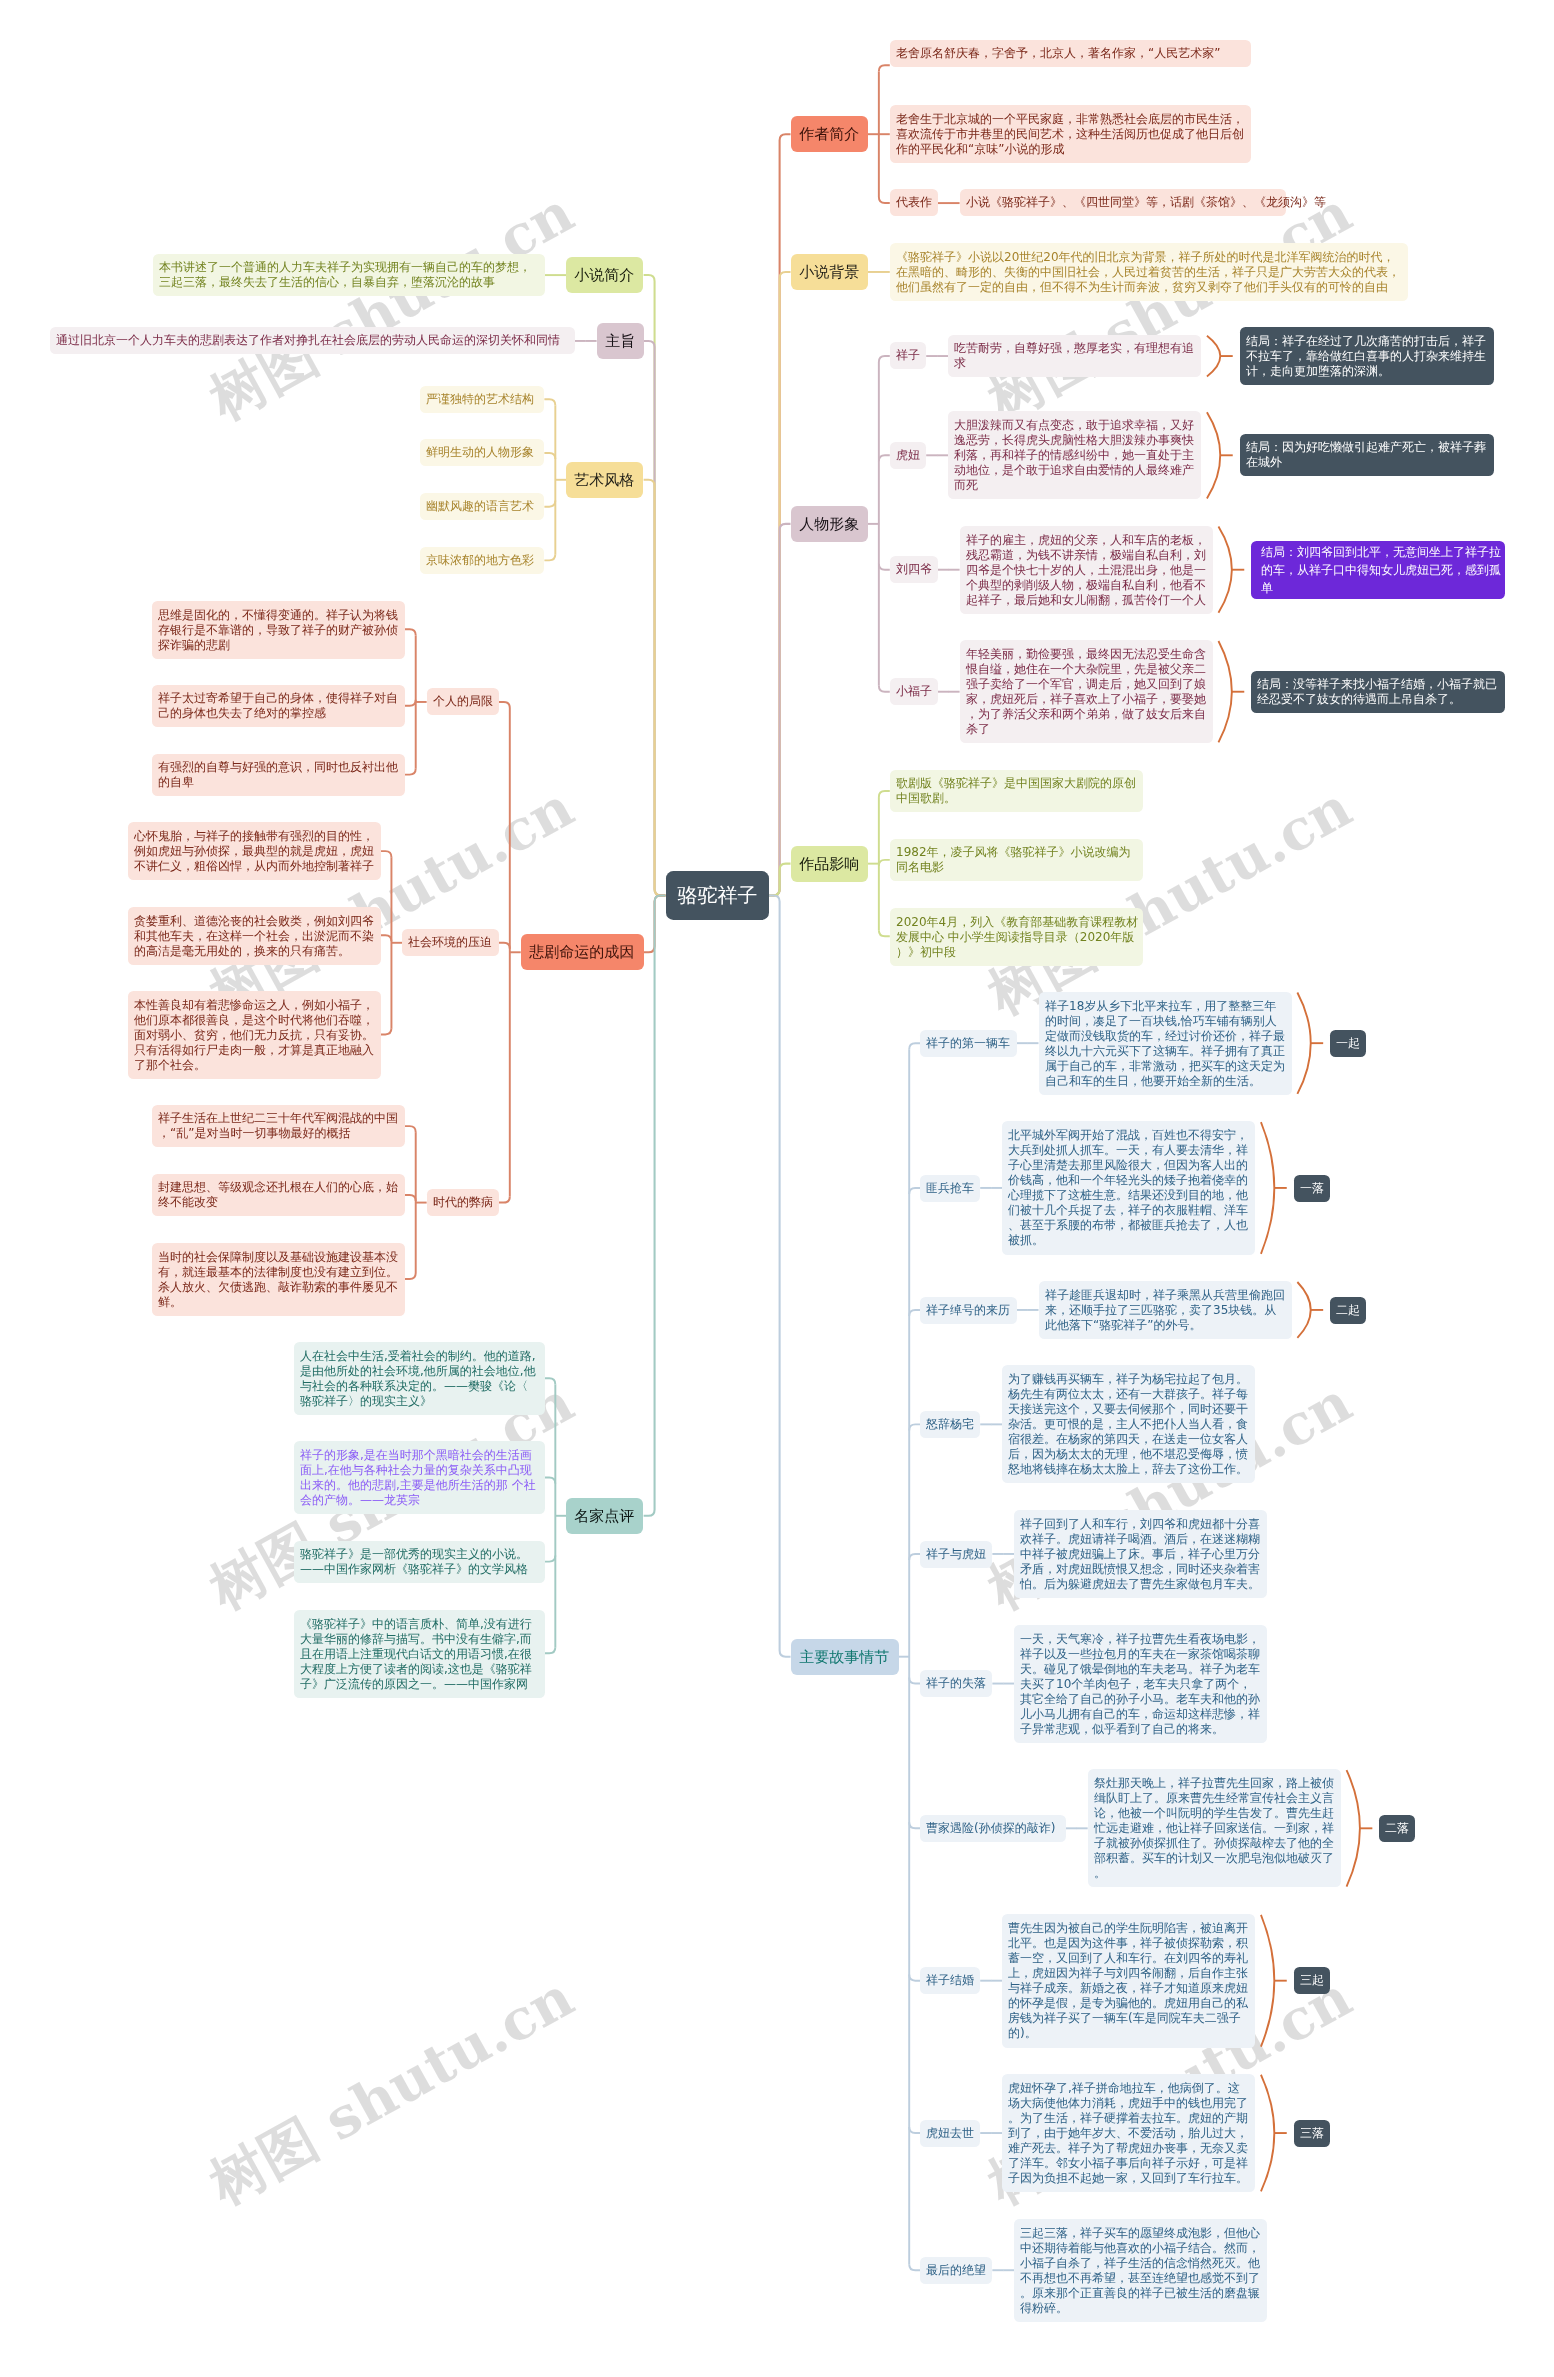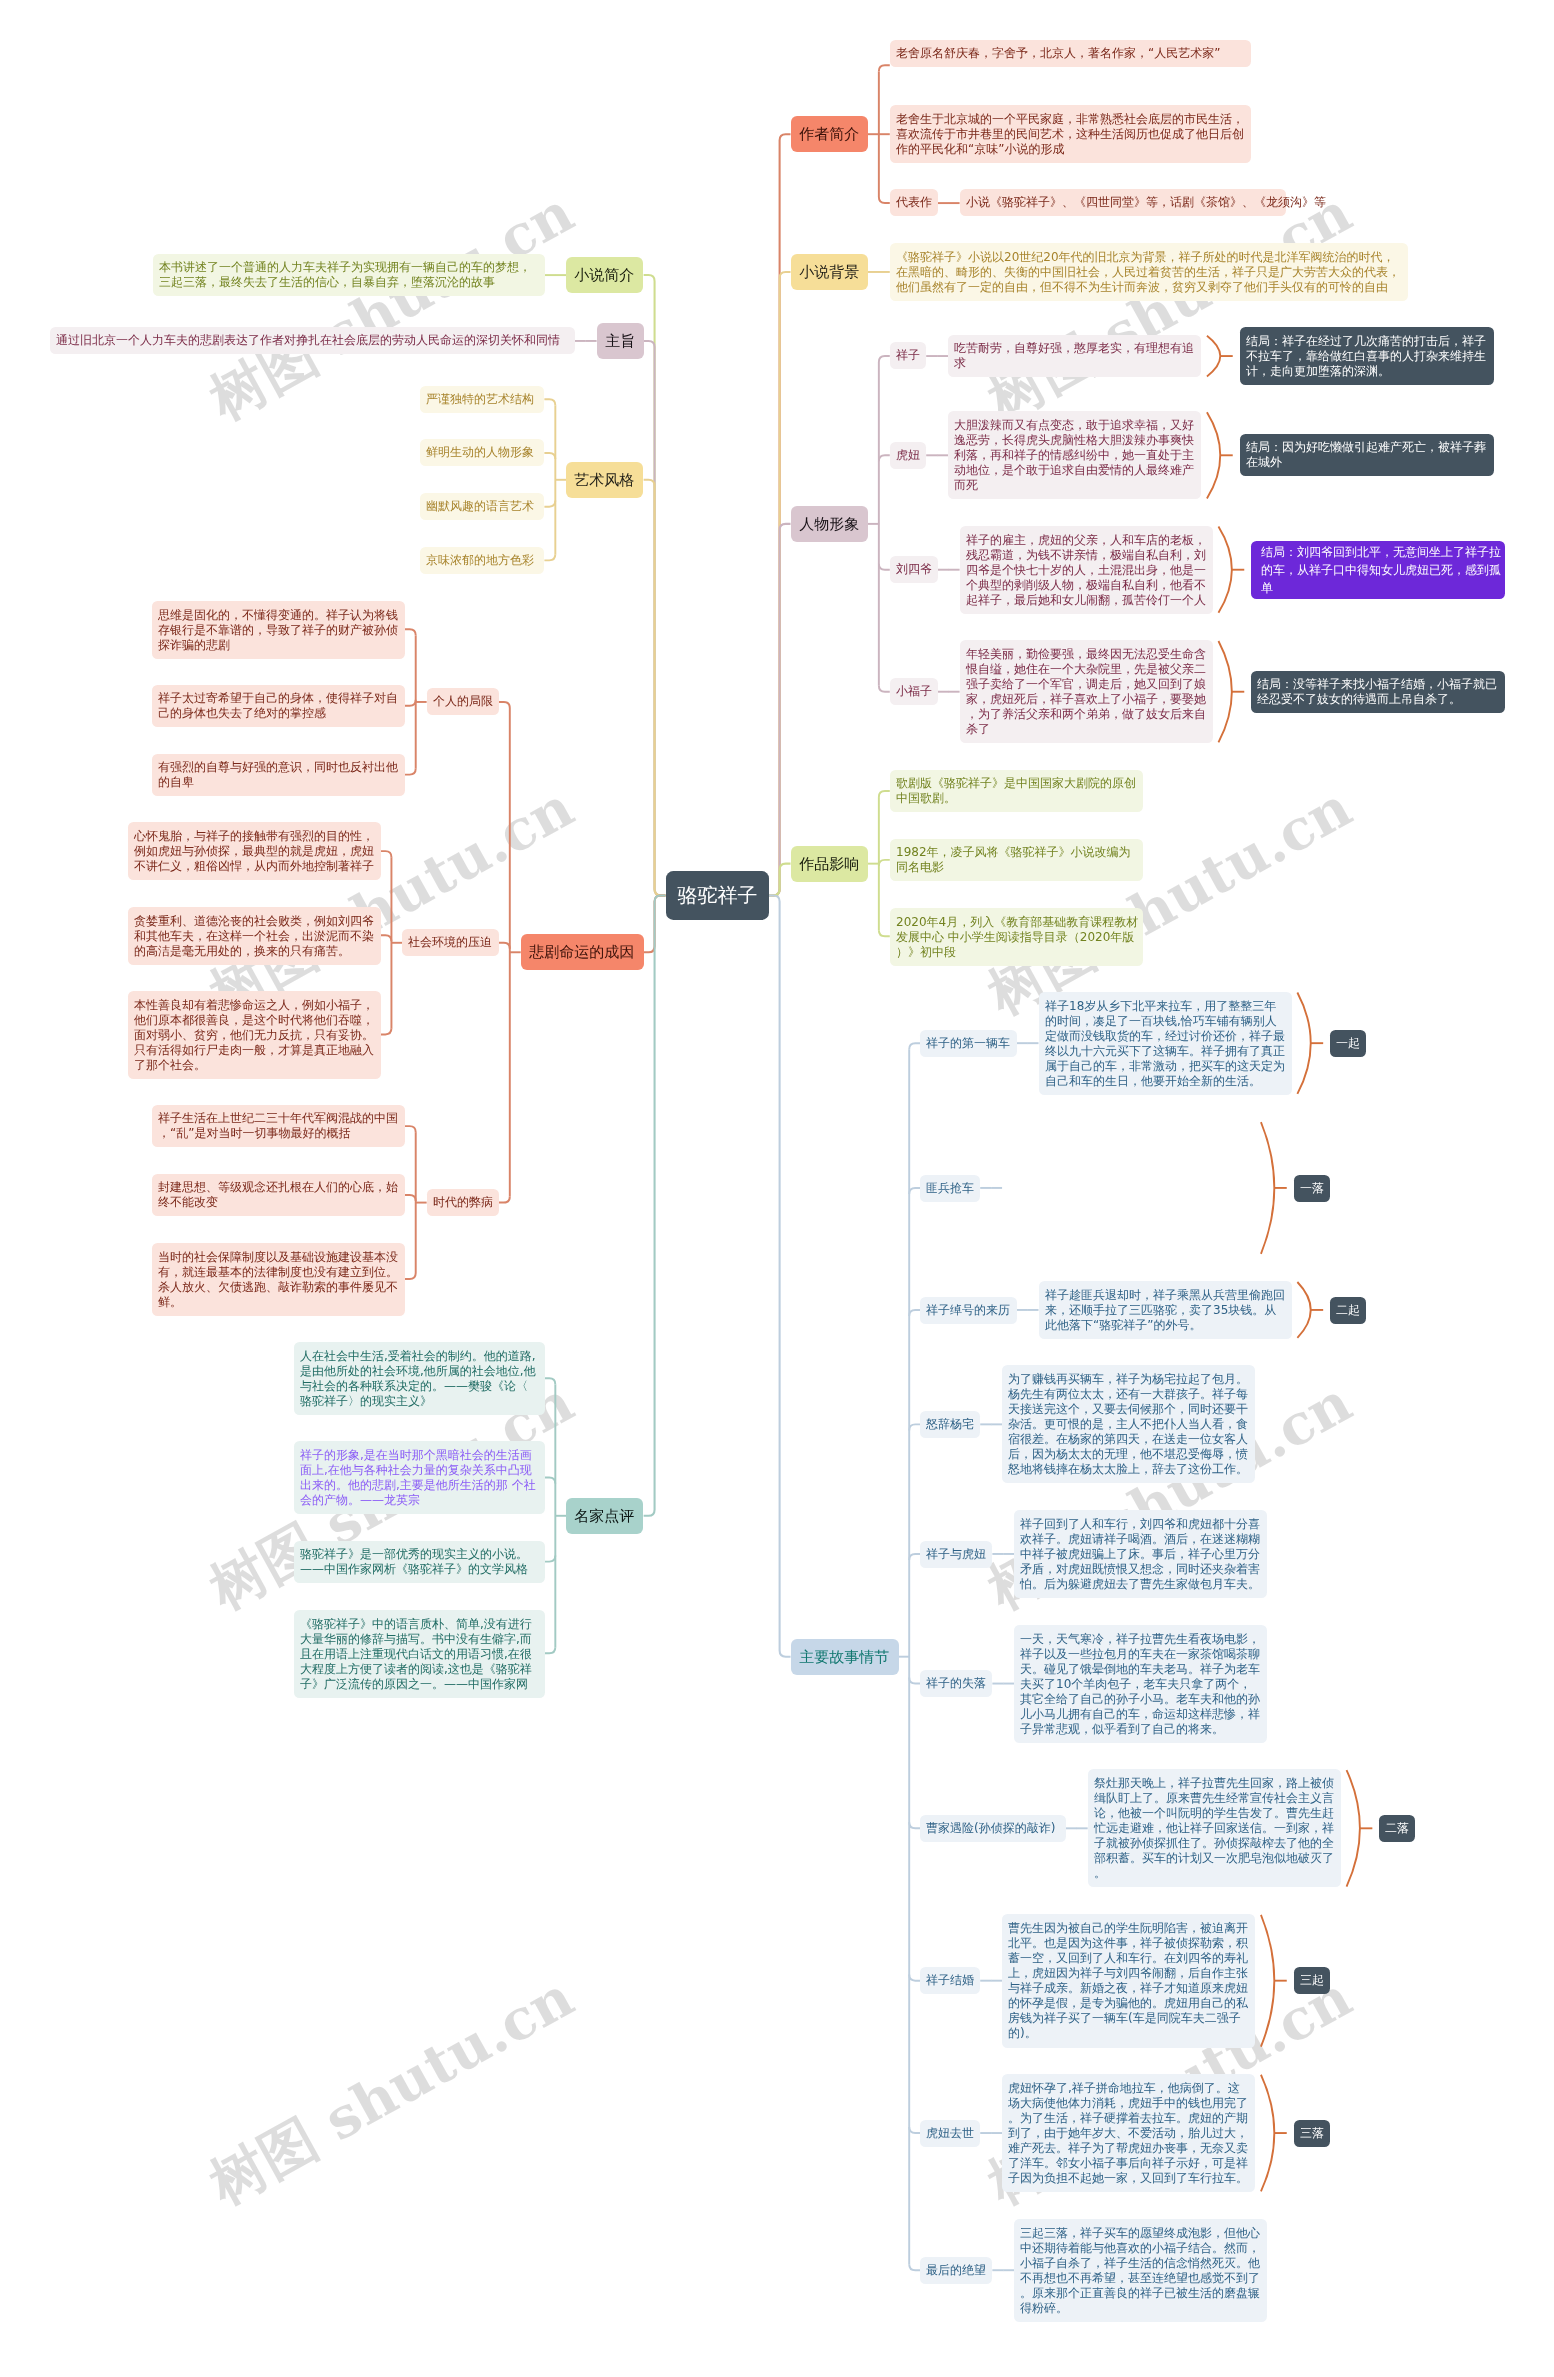--- a/index.html
+++ b/index.html
@@ -271,20 +271,28 @@
       <div class="node lvl1" style="left: 791px; top: 1639px; width: 108px; height: 36px; background: rgb(198, 215, 232); color: #0f766e; font-size: 15px; line-height: 36px; padding: 0px 8.3px;"><span>主要故事情节</span></div>
       <div class="node leaf" style="left: 920px; top: 1030px; width: 97px; height: 27px; background: rgb(237, 242, 247); color: rgb(46, 97, 134); font-size: 12px; line-height: 15px; padding: 0px 6px;"><span>祥子的第一辆车</span></div>
       <div class="node leaf" style="left: 1039px; top: 992px; width: 253px; height: 103px; background: rgb(237, 242, 247); color: rgb(46, 97, 134); font-size: 12px; line-height: 15px; padding: 0px 6px;"><span>祥子18岁从乡下北平来拉车，用了整整三年
 的时间，凑足了一百块钱,恰巧车铺有辆别人
 定做而没钱取货的车，经过讨价还价，祥子最
 终以九十六元买下了这辆车。祥子拥有了真正
 属于自己的车，非常激动，把买车的这天定为
 自己和车的生日，他要开始全新的生活。</span></div>
       <div class="node note" style="left: 1330px; top: 1030px; width: 36px; height: 27px; background: rgb(68, 83, 95); color: rgb(255, 255, 255); font-size: 12px; line-height: 15px; padding: 0px 6px;"><span>一起</span></div>
       <div class="node leaf" style="left: 920px; top: 1175px; width: 60px; height: 27px; background: rgb(237, 242, 247); color: rgb(46, 97, 134); font-size: 12px; line-height: 15px; padding: 0px 6px;"><span>匪兵抢车</span></div>
+      <div class="node leaf" style="left: 1002px; top: 1121px; width: 253px; height: 134px; background: rgb(237, 242, 247); color: rgb(46, 97, 134); font-size: 12px; line-height: 15px; padding: 0px 6px;"><span>北平城外军阀开始了混战，百姓也不得安宁，
+大兵到处抓人抓车。一天，有人要去清华，祥
+子心里清楚去那里风险很大，但因为客人出的
+价钱高，他和一个年轻光头的矮子抱着侥幸的
+心理揽下了这桩生意。结果还没到目的地，他
+们被十几个兵捉了去，祥子的衣服鞋帽、洋车
+、甚至于系腰的布带，都被匪兵抢去了，人也
+被抓。</span></div>
       <div class="node note" style="left: 1294px; top: 1175px; width: 36px; height: 27px; background: rgb(68, 83, 95); color: rgb(255, 255, 255); font-size: 12px; line-height: 15px; padding: 0px 6px;"><span>一落</span></div>
       <div class="node leaf" style="left: 920px; top: 1297px; width: 97px; height: 27px; background: rgb(237, 242, 247); color: rgb(46, 97, 134); font-size: 12px; line-height: 15px; padding: 0px 6px;"><span>祥子绰号的来历</span></div>
       <div class="node leaf" style="left: 1039px; top: 1281px; width: 253px; height: 58px; background: rgb(237, 242, 247); color: rgb(46, 97, 134); font-size: 12px; line-height: 15px; padding: 0px 6px;"><span>祥子趁匪兵退却时，祥子乘黑从兵营里偷跑回
 来，还顺手拉了三匹骆驼，卖了35块钱。从
 此他落下“骆驼祥子”的外号。</span></div>
       <div class="node note" style="left: 1330px; top: 1297px; width: 36px; height: 27px; background: rgb(68, 83, 95); color: rgb(255, 255, 255); font-size: 12px; line-height: 15px; padding: 0px 6px; align-items: center;"><span>二起</span></div>
       <div class="node leaf" style="left: 920px; top: 1411px; width: 60px; height: 27px; background: rgb(237, 242, 247); color: rgb(46, 97, 134); font-size: 12px; line-height: 15px; padding: 0px 6px;"><span>怒辞杨宅</span></div>
       <div class="node leaf" style="left: 1002px; top: 1365px; width: 253px; height: 118px; background: rgb(237, 242, 247); color: rgb(46, 97, 134); font-size: 12px; line-height: 15px; padding: 0px 6px;"><span>为了赚钱再买辆车，祥子为杨宅拉起了包月。
 杨先生有两位太太，还有一大群孩子。祥子每
 天接送完这个，又要去伺候那个，同时还要干

